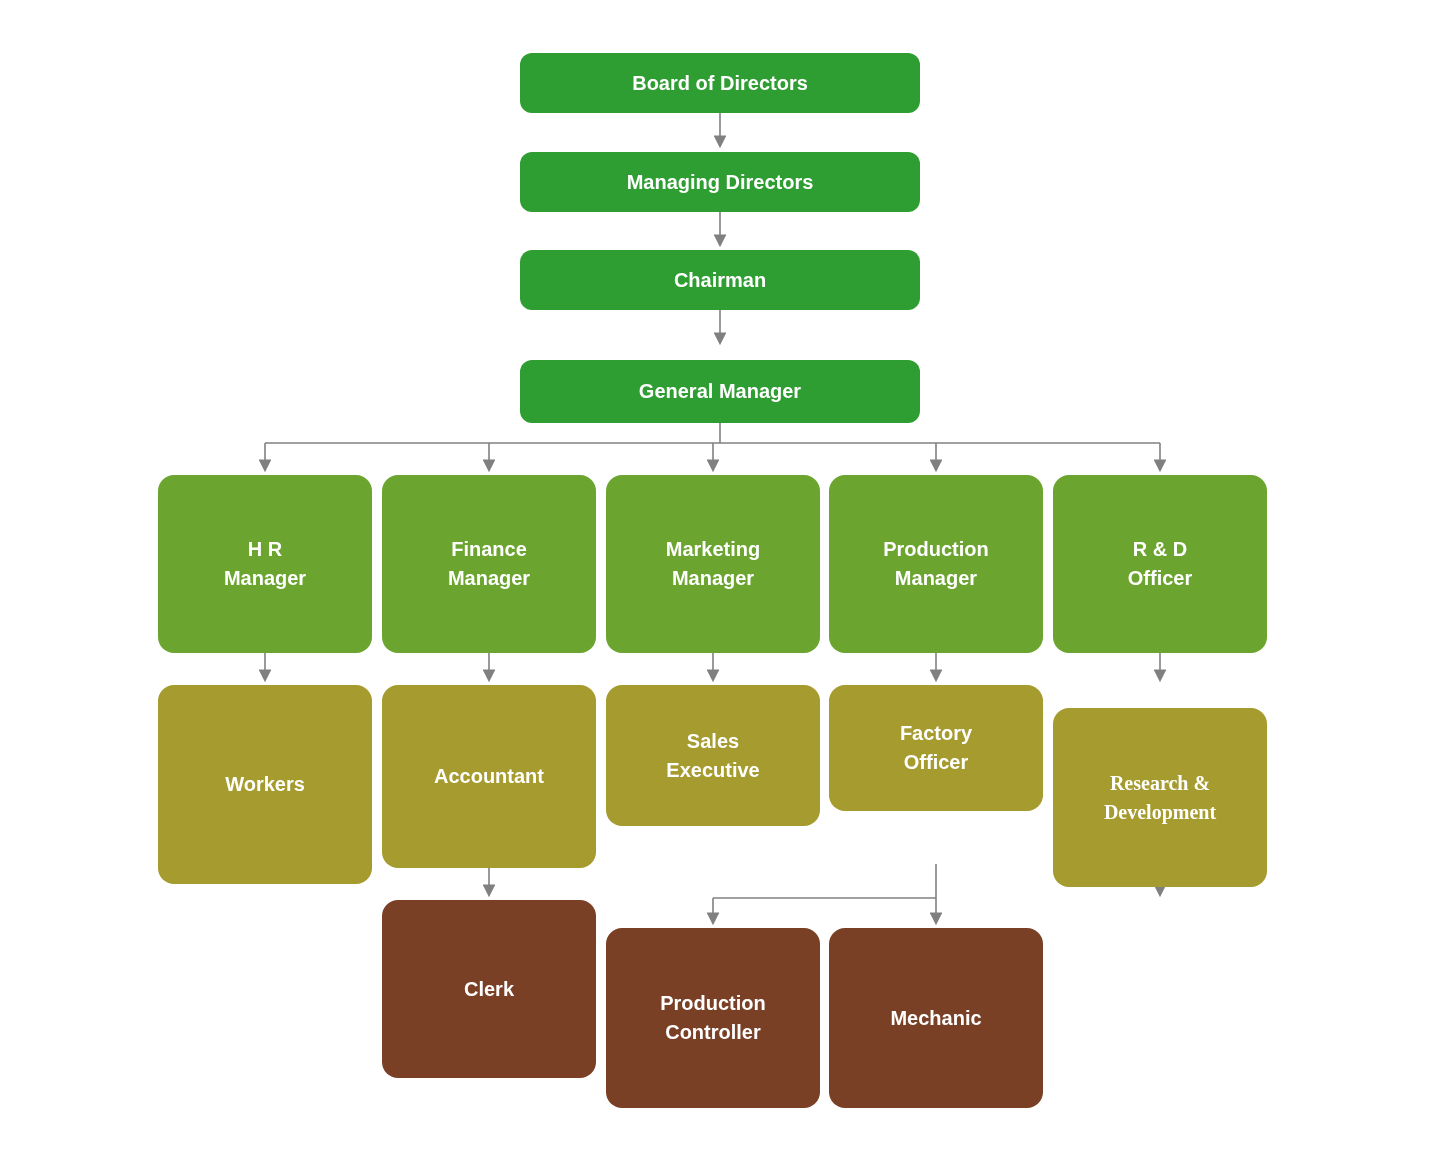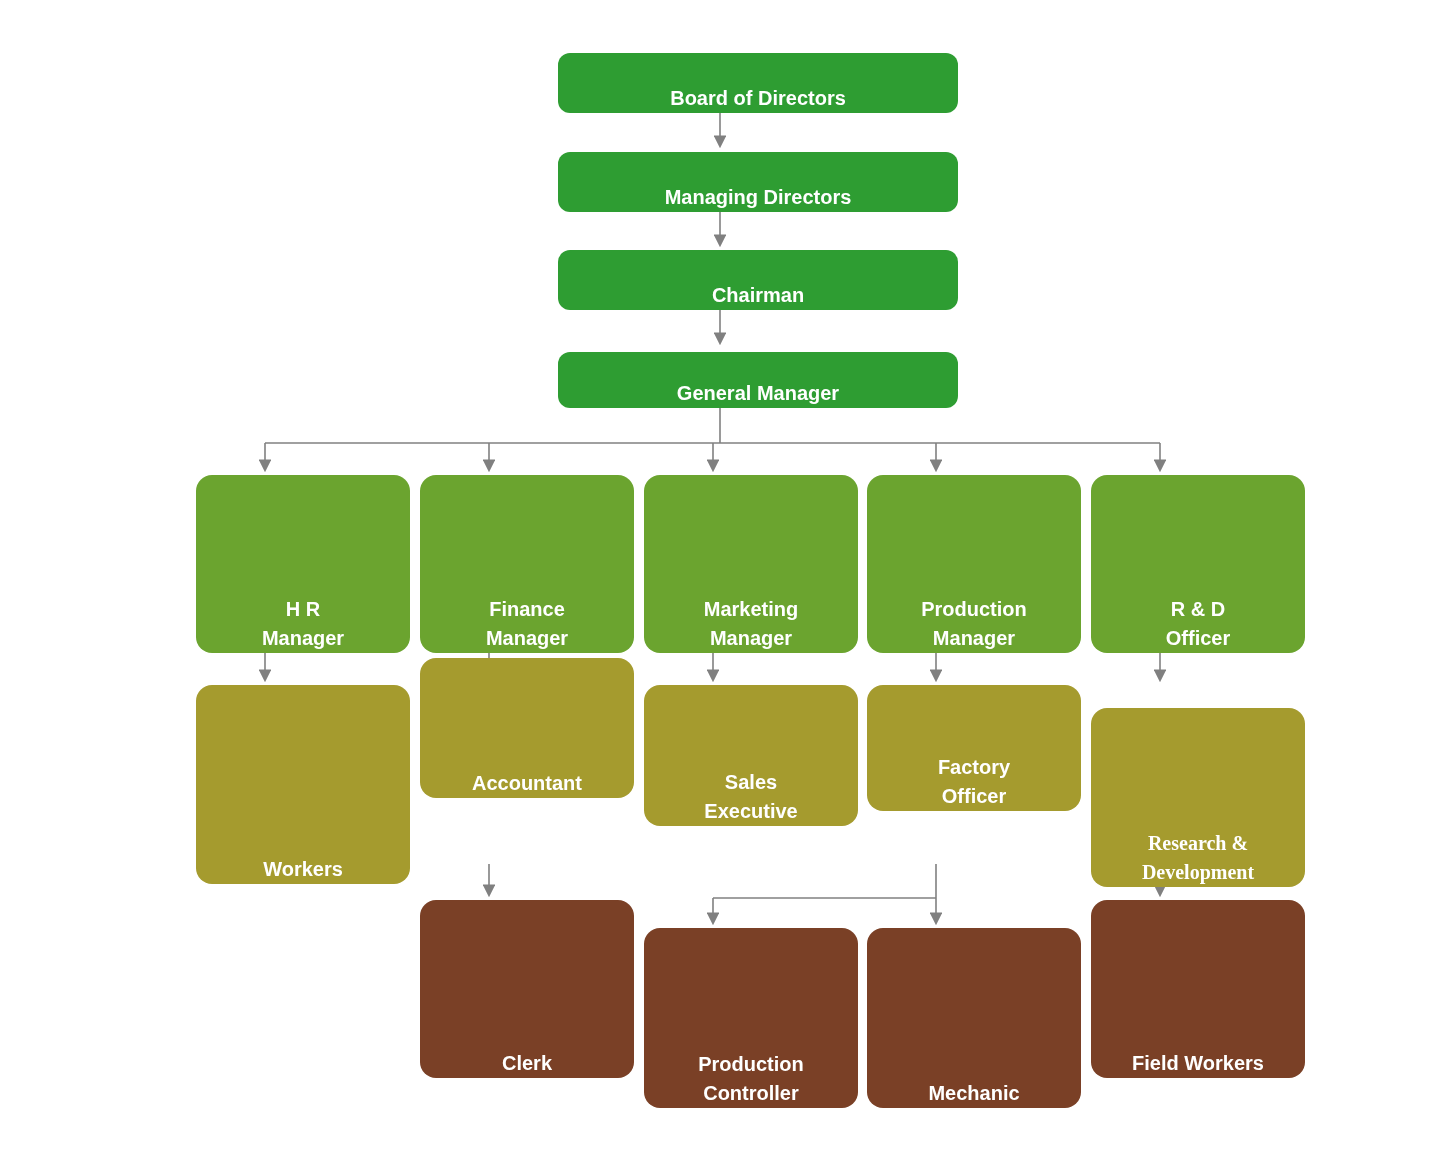--- a/index.html
+++ b/index.html
@@ -24,52 +24,51 @@
     pointer-events: none;
   }
   svg.connectors path.link {
     stroke: #808080;
     stroke-width: 1.6;
     fill: none;
   }
   .node {
     position: absolute;
     display: flex;
-    align-items: flex-end;
+    align-items: center;
     justify-content: center;
     color: #ffffff;
     font-weight: bold;
     text-align: center;
-    margin-left: 38px;
   }
   .node .lbl {
     white-space: pre-line;
     line-height: 1.45;
     padding: 0 12px;
   }
   
   .lv1 { border-radius: 12px; font-size: 20px; }
   .lv2, .lv3, .lv4 { border-radius: 16px; font-size: 20px; }
 
   
   .pos-board     { left: 520px; top: 53px;  width: 400px; height: 60px; }
   .pos-managing  { left: 520px; top: 152px; width: 400px; height: 60px; }
   .pos-chairman  { left: 520px; top: 250px; width: 400px; height: 60px; }
-  .pos-general   { left: 520px; top: 352px; width: 400px; height: 56px; }
+  .pos-general   { left: 520px; top: 360px; width: 400px; height: 63px; }
 
   
   .pos-hr         { left: 158px;  top: 475px; width: 214px; height: 178px; }
   .pos-finance    { left: 382px;  top: 475px; width: 214px; height: 178px; }
   .pos-marketing  { left: 606px;  top: 475px; width: 214px; height: 178px; }
   .pos-production { left: 829px;  top: 475px; width: 214px; height: 178px; }
   .pos-rd         { left: 1053px; top: 475px; width: 214px; height: 178px; }
 
   
   .pos-workers    { left: 158px;  top: 685px; width: 214px; height: 199px; }
-  .pos-accountant { left: 382px;  top: 658px; width: 214px; height: 140px; }
+  .pos-accountant { left: 382px;  top: 685px; width: 214px; height: 183px; }
   .pos-sales      { left: 606px;  top: 685px; width: 214px; height: 141px; }
   .pos-factory    { left: 829px;  top: 685px; width: 214px; height: 126px; }
   .pos-research   { left: 1053px; top: 708px; width: 214px; height: 179px; font-family: Liberation Serif, serif; }
 
   
   .pos-clerk      { left: 382px;  top: 900px; width: 214px; height: 178px; }
   .pos-prodctrl   { left: 606px;  top: 928px; width: 214px; height: 180px; }
   .pos-mechanic   { left: 829px;  top: 928px; width: 214px; height: 180px; }
   .pos-field      { left: 1053px; top: 900px; width: 214px; height: 178px; }
 </style>
@@ -167,17 +166,14 @@
   <div class="node lv4 pos-clerk" style="background: rgb(122, 64, 38);">
     <span class="lbl">Clerk</span>
   </div>
   <div class="node lv4 pos-prodctrl" style="background: rgb(122, 64, 38);">
     <span class="lbl">Production
 Controller</span>
   </div>
   <div class="node lv4 pos-mechanic" style="background: rgb(122, 64, 38);">
     <span class="lbl">Mechanic</span>
   </div>
-  <div class="node lv4 pos-field" style="background: rgb(122, 64, 38);">
-    <span class="lbl">Field Workers</span>
-  </div>
 
 </div>
 
 </body></html>

